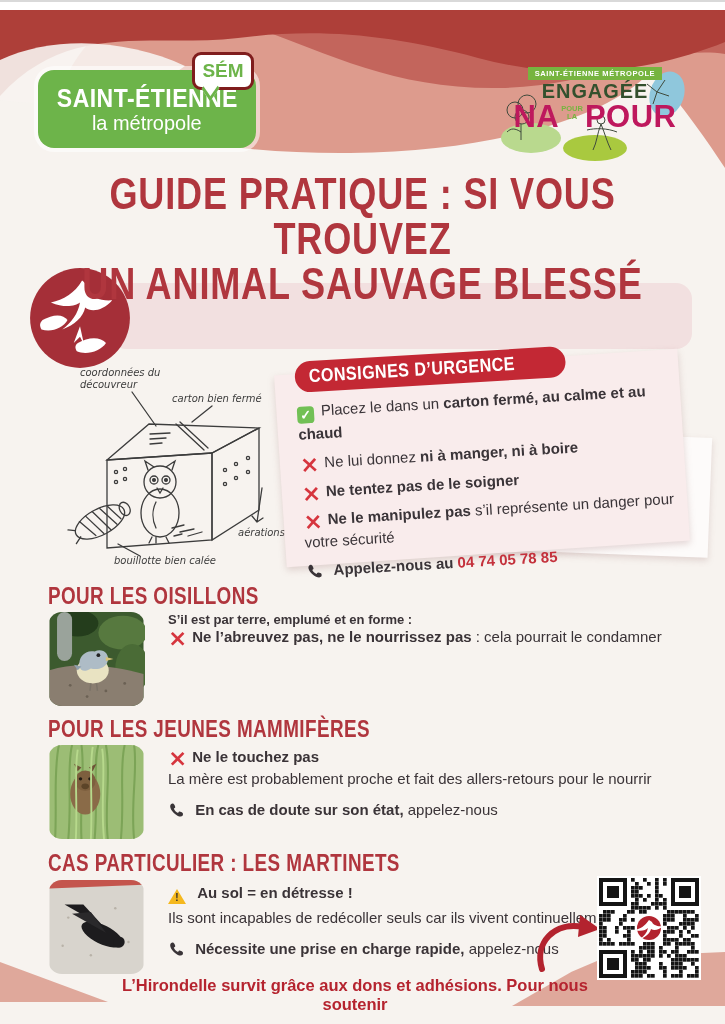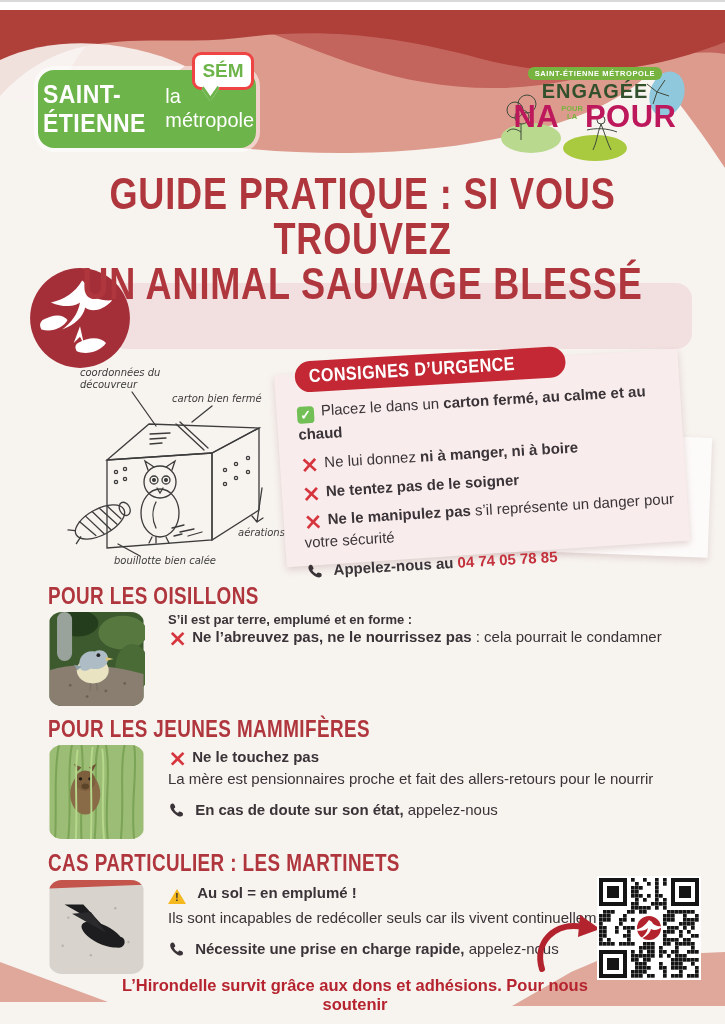--- a/index.html
+++ b/index.html
@@ -5,36 +5,36 @@
   html,body{margin:0;padding:0;background:#cfcfcf;}
   .page{position:relative;width:725px;height:1024px;margin:0 auto;background:#f7f3ef;
         overflow:hidden;font-family:"Liberation Sans",sans-serif;color:#332e32;}
   .page:before{content:"";position:absolute;top:0;left:0;right:0;height:8px;background:#fff;border-top:2px solid #d9d9d9;z-index:5;}
 
   
   .wave{position:absolute;top:0;left:0;z-index:1;}
 
   
   .sem-logo{position:absolute;left:38px;top:70px;width:218px;height:78px;background:#6db44a;
-            border-radius:16px;z-index:6;display:flex;flex-direction:row;justify-content:center;
+            border-radius:16px;z-index:6;display:flex;flex-direction:column;justify-content:center;
             align-items:center;color:#fff;box-shadow:0 0 0 4px rgba(255,255,255,.55);}
   .sem-l1{font-weight:700;font-size:25px;letter-spacing:.5px;transform:scaleX(.92);}
   .sem-l2{font-weight:400;font-size:21px;transform:scaleX(.95);margin-top:-2px;}
   .sem-badge{position:absolute;left:192px;top:52px;width:56px;height:32px;background:#fff;
-             border:3px solid #ef4444;border-radius:9px;z-index:7;display:flex;align-items:center;
+             border:3px solid #7f1d1d;border-radius:9px;z-index:7;display:flex;align-items:center;
              justify-content:center;color:#6db44a;font-weight:700;font-size:19px;}
   .sem-badge:after{content:"";position:absolute;left:8px;bottom:-9px;width:12px;height:12px;
              background:#fff;border-right:3px solid #6db44a;border-bottom:3px solid #6db44a;
              transform:rotate(55deg) skewX(20deg);}
 
   
   .nature-logo{position:absolute;left:497px;top:62px;width:196px;height:100px;z-index:6;text-align:center;}
   .nature-blobs{position:absolute;inset:0;z-index:-1;}
   .nature-tag{display:inline-block;background:#76b43f;color:#fff;font-size:7.5px;font-weight:700;
-              letter-spacing:.6px;padding:2px 7px;border-radius:6px;}
+              letter-spacing:.6px;padding:2px 7px;border-radius:0;}
   .nature-l1{color:#33502d;font-weight:800;font-size:21px;letter-spacing:1px;line-height:1.05;transform:scaleX(.95);}
   .nature-row{display:flex;align-items:center;justify-content:center;margin-top:-3px;}
   .nature-na,.nature-ture{color:#be185d;font-weight:800;font-size:31px;letter-spacing:.5px;}
   .nature-pourla{display:flex;flex-direction:column;color:#76b43f;font-weight:700;font-size:7.5px;
                  line-height:1.1;margin:0 2px 8px 2px;}
 
   
   .title{position:absolute;left:0;top:172px;width:725px;text-align:center;z-index:4;
          color:#b0363e;font-weight:700;line-height:1.02;}
   .title .tl{display:block;font-size:44px;letter-spacing:1px;transform:scaleX(.82);}
@@ -268,21 +268,21 @@
         <circle cx="43" cy="36" r="1.8" fill="#221c14"></circle>
       <path d="M30,28 L26,20 L34,24 Z M46,28 L50,20 L42,24 Z" fill="#6e5336"></path>
       <ellipse cx="38" cy="44" rx="4" ry="3" fill="#5c4428"></ellipse>
       <g stroke="#b7d98c" stroke-width="2" fill="none">
         <path d="M28,100 C30,60 26,30 30,5 M44,100 C46,58 42,24 46,2 M58,100 C54,60 60,28 56,4"></path>
       </g>
     </svg>
   </div>
   <div class="sec-body" style="top:748px">
     <div><span class="ic ic-cross">×</span><span><span class="seg-b">Ne le touchez pas</span></span></div>
-    <div style="margin-top:5px">La mère est pensionnaires proche et fait des allers-retours pour le nourrir</div>
+    <div style="margin-top:5px">La mère est probablement proche et fait des allers-retours pour le nourrir</div>
     <div style="margin-top:14px">
       <svg class="ic ic-phone" viewBox="0 0 22 22">
           <path fill="#3a3438" d="M4 3C6 1 8 2 9 4L10 7C10 8 9 9 8 9C9 12 11 14 14 15C14 14 15 13 16 13L19 14C21 15 21 17 20 19C18 21 13 20 8 15C3 10 2 5 4 3Z"></path>
         </svg>
       <span><span class="seg-b">En cas de doute sur son état,</span><span> appelez-nous</span></span>
     </div>
   </div>
 
   <div class="sec-head" style="top:850px">CAS PARTICULIER : LES MARTINETS</div>
   <div class="photo" style="top:880px">
@@ -295,21 +295,21 @@
         <circle cx="84" cy="66" r="1.3" fill="#b8b2a8"></circle>
       <circle cx="14" cy="70" r="1.3" fill="#b8b2a8"></circle>
         <circle cx="60" cy="56" r="1.3" fill="#c6c0b6"></circle>
       <ellipse cx="56" cy="58" rx="24" ry="10" transform="rotate(26 56 58)" fill="#1d1c1e"></ellipse>
       <path d="M16,26 L58,50 L36,26 Z" fill="#1d1c1e"></path>
       <path d="M24,36 L60,56 L44,34 Z" fill="#2a292b"></path>
       <circle cx="74" cy="66" r="6" fill="#1d1c1e"></circle>
     </svg>
   </div>
   <div class="sec-body" style="top:884px">
-    <div><span class="ic ic-warn">!</span> <span><span class="seg-b">Au sol = en emplumé !</span></span></div>
+    <div><span class="ic ic-warn">!</span> <span><span class="seg-b">Au sol = en détresse !</span></span></div>
     <div style="margin-top:5px">Ils sont incapables de redécoller seuls car ils vivent continuellement en vol</div>
     <div style="margin-top:14px">
       <svg class="ic ic-phone" viewBox="0 0 22 22">
           <path fill="#3a3438" d="M4 3C6 1 8 2 9 4L10 7C10 8 9 9 8 9C9 12 11 14 14 15C14 14 15 13 16 13L19 14C21 15 21 17 20 19C18 21 13 20 8 15C3 10 2 5 4 3Z"></path>
         </svg>
       <span><span class="seg-b">Nécessite une prise en charge rapide,</span><span> appelez-nous</span></span>
     </div>
   </div>
 
   <div class="tri-left"></div>

